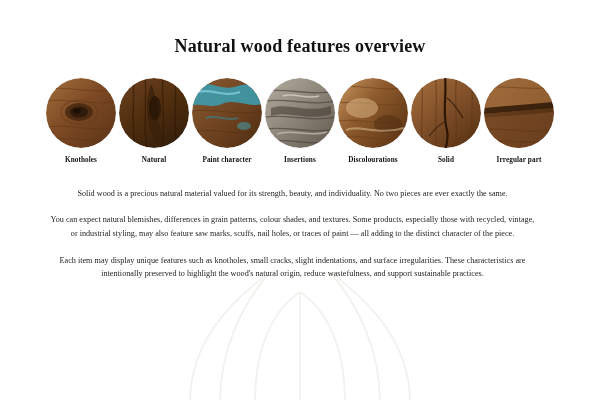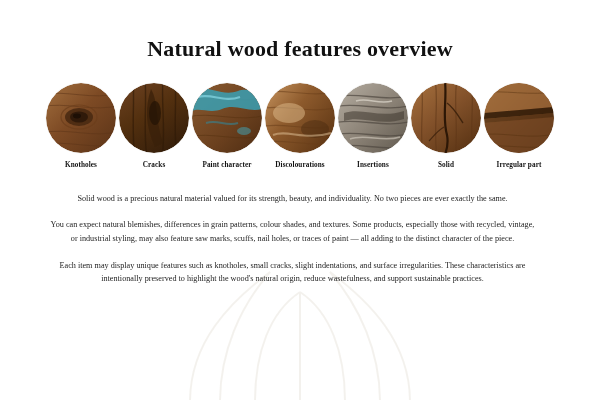--- a/index.html
+++ b/index.html
@@ -35,21 +35,21 @@
     width: 600px;
     height: 400px;
     box-sizing: border-box;
     padding: 0 28px;
   }
 
   .title {
     text-align: center;
     font-family: "Liberation Serif", serif;
     font-weight: bold;
-    font-size: 22px;
+    font-size: 18px;
     letter-spacing: 0.2px;
     margin: 0;
     padding-top: 36px;
     color: #111111;
   }
 
   .features {
     display: flex;
     justify-content: center;
     align-items: flex-start;
@@ -174,21 +174,21 @@
               <path d="M26 -5 C 28 22, 24 48, 28 75"></path>
               <path d="M44 -5 C 42 22, 47 48, 43 75"></path>
               <path d="M56 -5 C 58 20, 54 46, 58 75"></path>
             </g>
             <path d="M30 8 C 38 18, 36 34, 42 50 L 34 62 C 28 44, 26 26, 30 8 Z" fill="#archive" opacity="0"></path>
             <path d="M32 6 C 40 20, 36 36, 44 60 L 36 64 C 26 42, 26 24, 32 6 Z" fill="#3a2009" opacity="0.75"></path>
             <ellipse cx="36" cy="30" rx="6" ry="12" fill="#221204" opacity="0.7"></ellipse>
           </g>
         </svg>
       </div>
-      <div class="feature-label">Cracks</div>
+      <div class="feature-label">Natural</div>
     </div>
 
     <div class="feature">
       <div class="swatch">
         <svg viewBox="0 0 70 70" xmlns="http://www.w3.org/2000/svg">
           <defs>
             <clipPath id="c3">
                 <circle cx="35" cy="35" r="35"></circle>
               </clipPath>
             <linearGradient id="g3" x1="0" y1="0" x2="1" y2="1">
@@ -205,50 +205,20 @@
               <path d="M-5 54 C 20 48, 45 60, 75 52"></path>
             </g>
             <path d="M2 6 C 18 2, 30 14, 46 8 C 58 4, 66 12, 70 10 L 70 26 C 56 30, 44 20, 30 26 C 18 31, 8 24, 0 28 Z" fill="#3aa0b4" opacity="0.85"></path>
             <path d="M6 14 C 20 10, 32 20, 48 14" stroke="#7fd0dc" stroke-width="2.2" fill="none" opacity="0.8"></path>
             <path d="M14 40 C 26 36, 34 44, 46 40" stroke="#2e8ba0" stroke-width="2" fill="none" opacity="0.55"></path>
             <ellipse cx="52" cy="48" rx="7" ry="4" fill="#3fa8bb" opacity="0.5"></ellipse>
           </g>
         </svg>
       </div>
       <div class="feature-label">Paint character</div>
-    </div>
-
-    <div class="feature">
-      <div class="swatch">
-        <svg viewBox="0 0 70 70" xmlns="http://www.w3.org/2000/svg">
-          <defs>
-            <clipPath id="c4">
-                <circle cx="35" cy="35" r="35"></circle>
-              </clipPath>
-            <linearGradient id="g4" x1="0" y1="0" x2="1" y2="0.8">
-              <stop offset="0%" stop-color="#c79560"></stop>
-                <stop offset="45%" stop-color="#8d5a2c"></stop>
-              <stop offset="100%" stop-color="#5e3614"></stop>
-            </linearGradient>
-          </defs>
-          <g clip-path="url(#c4)">
-            <rect width="70" height="70" fill="url(#g4)"></rect>
-            <g stroke="#6a3f1a" stroke-width="1.1" opacity="0.55" fill="none">
-              <path d="M-5 10 C 18 4, 44 16, 75 8"></path>
-              <path d="M-5 26 C 18 20, 44 32, 75 24"></path>
-              <path d="M-5 44 C 18 38, 44 50, 75 42"></path>
-              <path d="M-5 60 C 18 54, 44 66, 75 58"></path>
-            </g>
-            <ellipse cx="24" cy="30" rx="16" ry="10" fill="#d9b485" opacity="0.55"></ellipse>
-            <ellipse cx="50" cy="46" rx="14" ry="9" fill="#4a2a10" opacity="0.45"></ellipse>
-            <path d="M8 52 C 22 46, 40 58, 66 50" stroke="#e3c59b" stroke-width="2" fill="none" opacity="0.5"></path>
-          </g>
-        </svg>
-      </div>
-      <div class="feature-label">Discolourations</div>
     </div>
 
     <div class="feature">
       <div class="swatch">
         <svg viewBox="0 0 70 70" xmlns="http://www.w3.org/2000/svg">
           <defs>
             <clipPath id="c5">
                 <circle cx="35" cy="35" r="35"></circle>
               </clipPath>
             <linearGradient id="g5" x1="0" y1="0" x2="1" y2="1">
@@ -266,20 +236,50 @@
               <path d="M-5 52 C 20 46, 46 58, 75 50"></path>
               <path d="M-5 64 C 20 58, 46 70, 75 62"></path>
             </g>
             <path d="M6 30 C 24 24, 42 36, 66 28 L 66 36 C 42 44, 24 32, 6 38 Z" fill="#3f3930" opacity="0.55"></path>
             <path d="M18 18 C 30 14, 40 22, 54 18" stroke="#d6cfc4" stroke-width="1.6" fill="none" opacity="0.8"></path>
             <path d="M12 56 C 28 50, 44 60, 62 54" stroke="#cfc7bb" stroke-width="1.4" fill="none" opacity="0.65"></path>
           </g>
         </svg>
       </div>
       <div class="feature-label">Insertions</div>
+    </div>
+
+    <div class="feature">
+      <div class="swatch">
+        <svg viewBox="0 0 70 70" xmlns="http://www.w3.org/2000/svg">
+          <defs>
+            <clipPath id="c4">
+                <circle cx="35" cy="35" r="35"></circle>
+              </clipPath>
+            <linearGradient id="g4" x1="0" y1="0" x2="1" y2="0.8">
+              <stop offset="0%" stop-color="#c79560"></stop>
+                <stop offset="45%" stop-color="#8d5a2c"></stop>
+              <stop offset="100%" stop-color="#5e3614"></stop>
+            </linearGradient>
+          </defs>
+          <g clip-path="url(#c4)">
+            <rect width="70" height="70" fill="url(#g4)"></rect>
+            <g stroke="#6a3f1a" stroke-width="1.1" opacity="0.55" fill="none">
+              <path d="M-5 10 C 18 4, 44 16, 75 8"></path>
+              <path d="M-5 26 C 18 20, 44 32, 75 24"></path>
+              <path d="M-5 44 C 18 38, 44 50, 75 42"></path>
+              <path d="M-5 60 C 18 54, 44 66, 75 58"></path>
+            </g>
+            <ellipse cx="24" cy="30" rx="16" ry="10" fill="#d9b485" opacity="0.55"></ellipse>
+            <ellipse cx="50" cy="46" rx="14" ry="9" fill="#4a2a10" opacity="0.45"></ellipse>
+            <path d="M8 52 C 22 46, 40 58, 66 50" stroke="#e3c59b" stroke-width="2" fill="none" opacity="0.5"></path>
+          </g>
+        </svg>
+      </div>
+      <div class="feature-label">Discolourations</div>
     </div>
 
     <div class="feature">
       <div class="swatch">
         <svg viewBox="0 0 70 70" xmlns="http://www.w3.org/2000/svg">
           <defs>
             <clipPath id="c6">
                 <circle cx="35" cy="35" r="35"></circle>
               </clipPath>
             <linearGradient id="g6" x1="0" y1="0" x2="0.8" y2="1">

